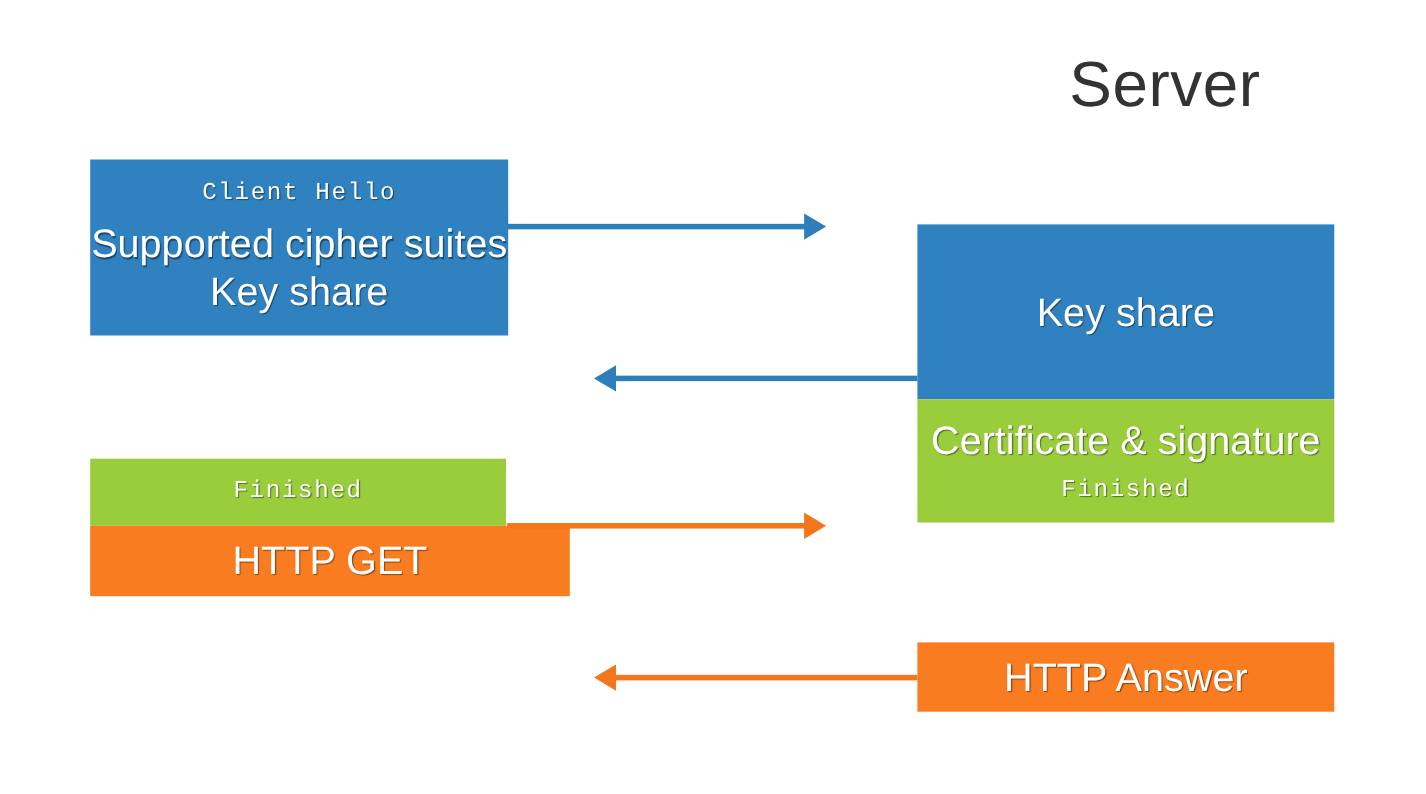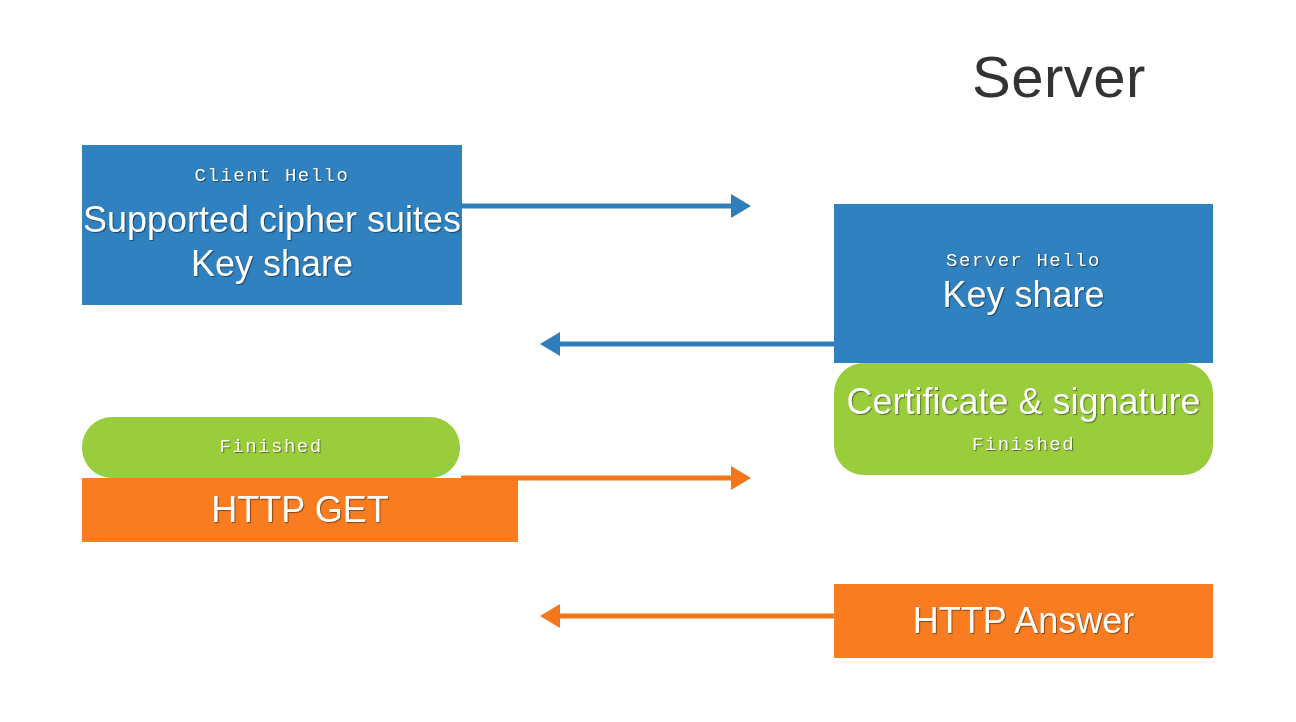--- a/index.html
+++ b/index.html
@@ -43,32 +43,32 @@
     text-align: center;
   }
   .msg-line {
     display: block;
     white-space: nowrap;
     text-shadow: 1px 1px 1px rgba(0,0,0,0.45);
     line-height: 1.22;
   }
   .mono {
     font-family: "Liberation Mono", "DejaVu Sans Mono", monospace;
-    font-size: 19px;
+    font-size: 22px;
     letter-spacing: 1.5px;
   }
   .sans {
     font-family: "Liberation Sans", sans-serif;
     font-size: 36px;
     font-weight: 400;
   }
   .gap-top { margin-top: 10px; }
 
   .fill-blue   { background: #3081bf; }
-  .fill-green  { background: #9acd3c; border-radius: 30px; }
+  .fill-green  { background: #9acd3c; }
   .fill-orange { background: #f97c20; }
 
   
   #client-hello-block {
     left: 82px;  top: 145px;  width: 380px; height: 160px;
   }
   #client-finished-block {
     left: 82px;  top: 417px;  width: 378px; height: 61px;
   }
   #client-httpget-block {
@@ -76,21 +76,21 @@
   }
 
   
   #server-hello-block {
     left: 834px; top: 204px;  width: 379px; height: 159px;
   }
   #server-cert-block {
     left: 834px; top: 363px;  width: 379px; height: 112px;
   }
   #server-answer-block {
-    left: 834px; top: 584px;  width: 379px; height: 74px;
+    left: 834px; top: 584px;  width: 379px; height: 63px;
   }
 
   
   .arrow { position: absolute; }
   .arrow-line {
     position: absolute;
     height: 5px;
     top: 50%;
     transform: translateY(-50%);
   }
@@ -142,21 +142,20 @@
 
   <div class="column-title" id="server-title">Server</div>
 
   <div class="msg-block fill-blue" id="client-hello-block">
     <span class="msg-line mono">Client Hello</span>
     <span class="msg-line sans gap-top">Supported cipher suites</span>
     <span class="msg-line sans">Key share</span>
   </div>
 
   <div class="msg-block fill-blue" id="server-hello-block">
-    <span class="msg-line mono">Server Hello</span>
     <span class="msg-line sans">Key share</span>
   </div>
 
   <div class="msg-block fill-green" id="server-cert-block">
     <span class="msg-line sans">Certificate &amp; signature</span>
     <span class="msg-line mono gap-top">Finished</span>
   </div>
 
   <div class="msg-block fill-green" id="client-finished-block">
     <span class="msg-line mono">Finished</span>

